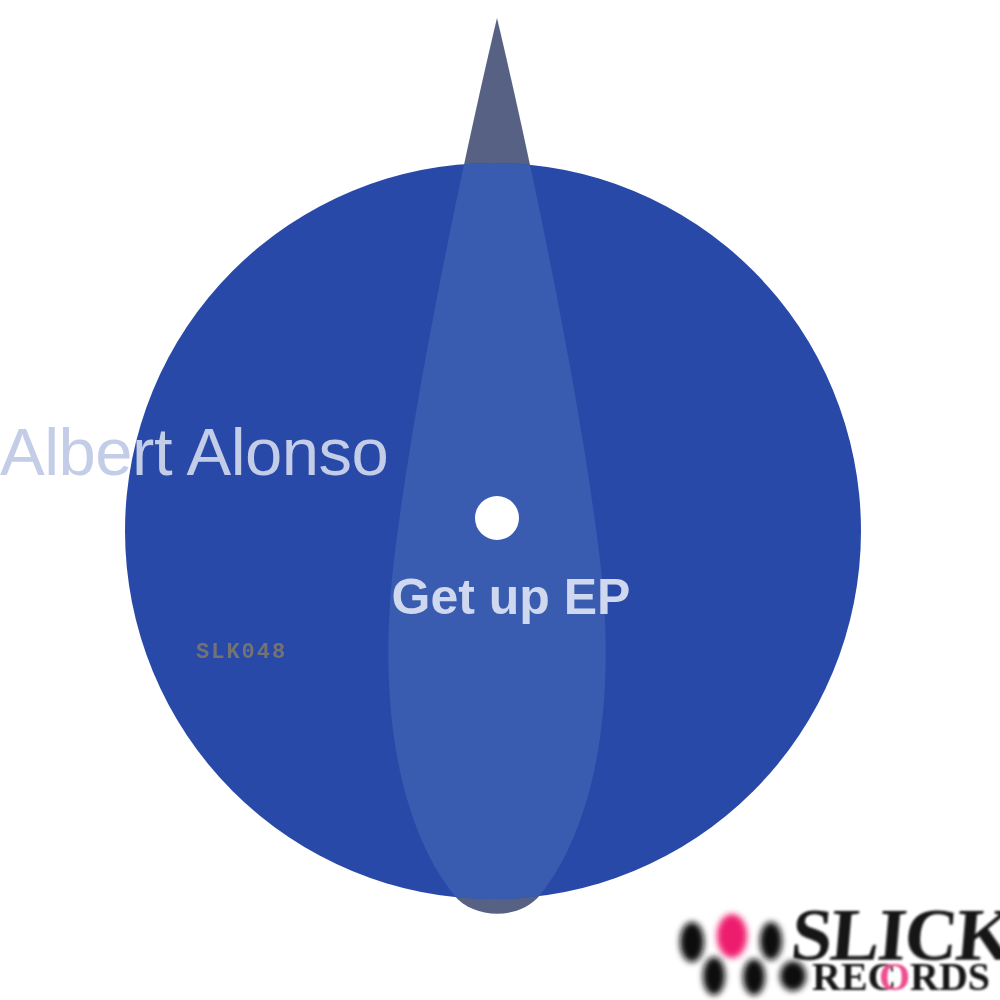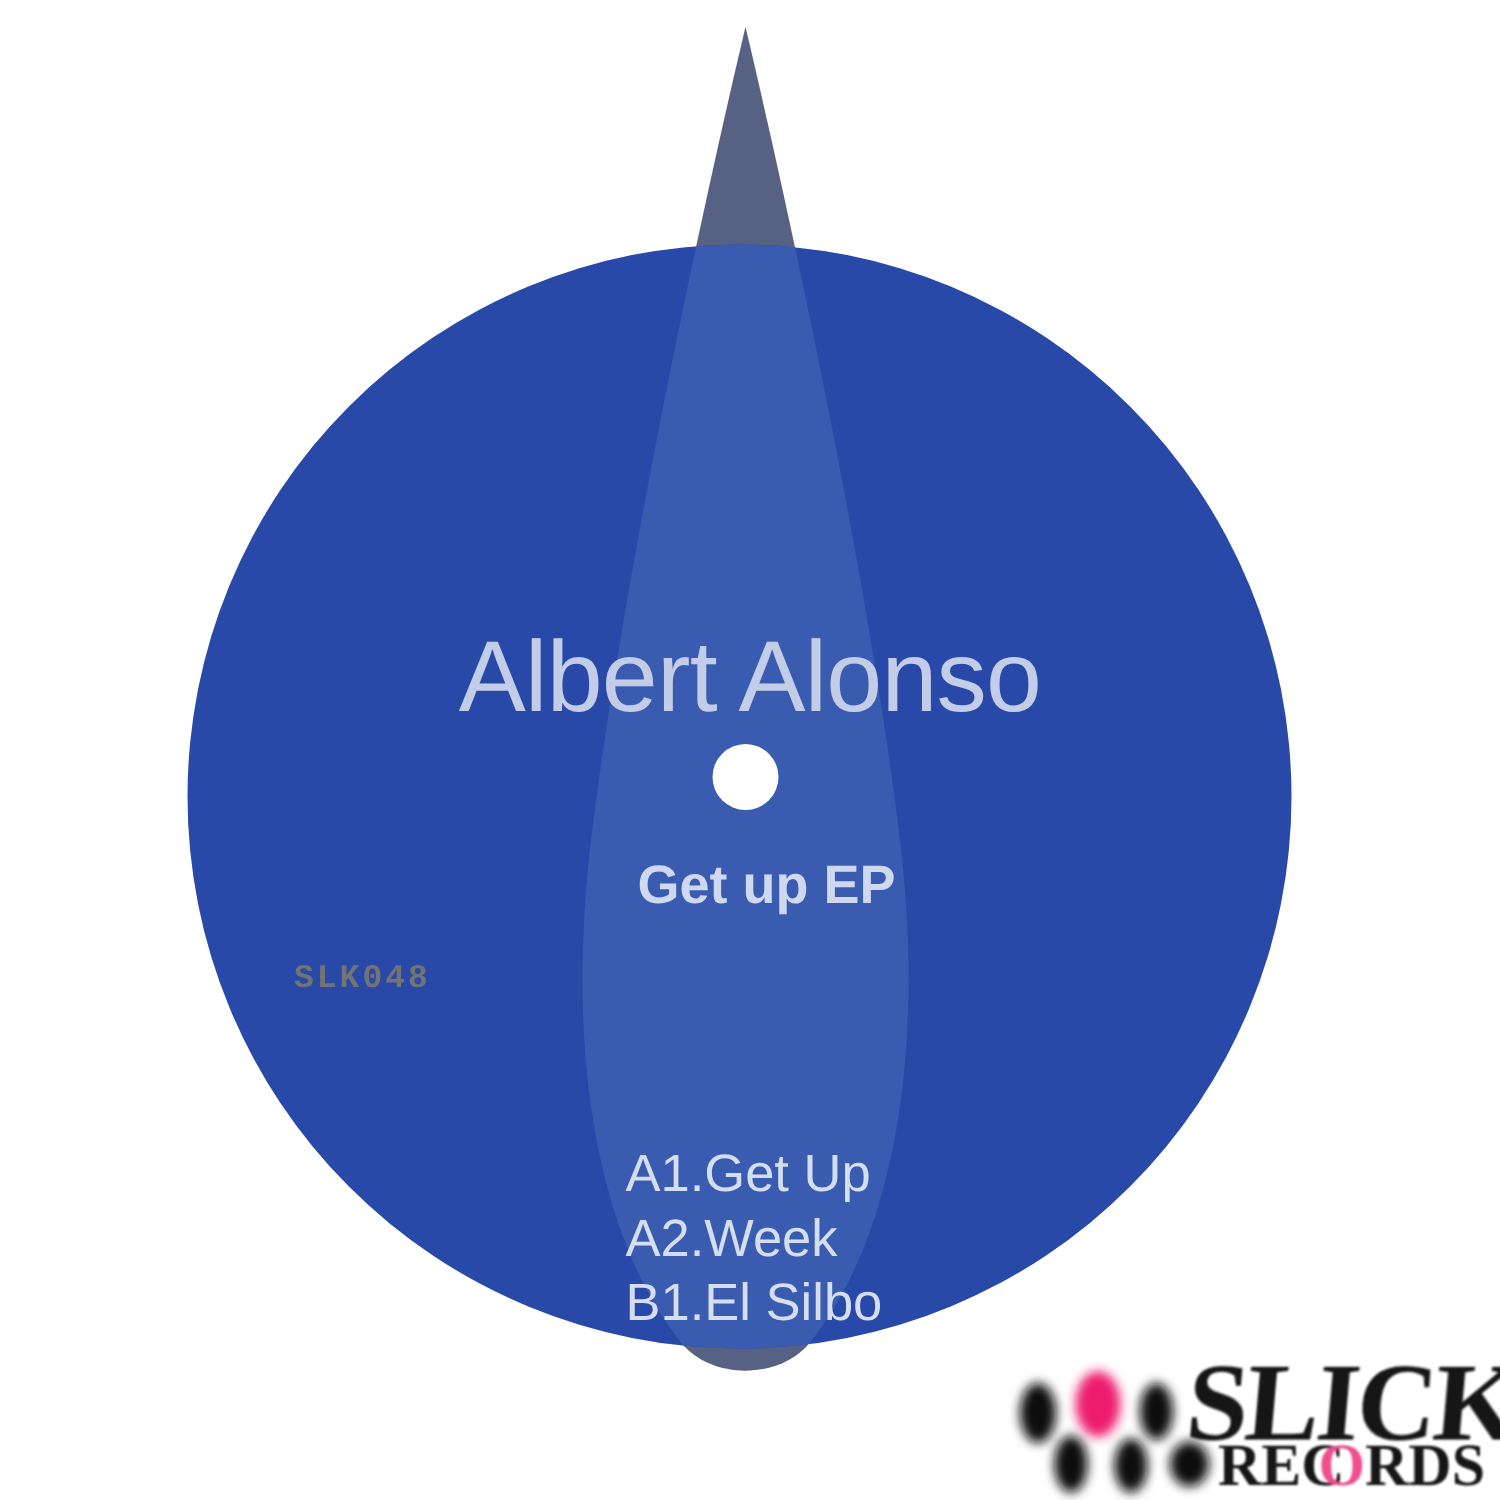--- a/index.html
+++ b/index.html
@@ -30,32 +30,31 @@
     color: #c7d1ea;
     font-family: "Liberation Sans", sans-serif;
     white-space: nowrap;
     line-height: 1;
     -webkit-font-smoothing: antialiased;
   }
   #artist-name {
     left: 0;
     right: 0;
     top: 418px;
-    text-align: center;
     font-size: 67px;
     font-weight: 400;
     letter-spacing: -0.5px;
     color: #c3cde8;
   }
   #release-title {
     left: 0;
     right: 0;
     top: 572px;
     text-align: center;
-    font-size: 36px;
+    font-size: 50px;
     font-weight: 700;
     color: #cfd8ee;
     letter-spacing: 0px;
     padding-left: 22px;
   }
   #catalog-number {
     left: 196px;
     top: 642px;
     font-family: "Liberation Mono", monospace;
     font-size: 22px;
@@ -116,25 +115,20 @@
 
     <circle cx="497" cy="518" r="22" fill="#ffffff"></circle>
   </svg>
 
   <div class="txt" id="artist-name">Albert Alonso</div>
 
   <div class="txt" id="release-title">Get up EP</div>
 
   <div class="txt" id="catalog-number">SLK048</div>
 
-  <div class="txt" id="tracklist">
-    <span class="track">A1.Get Up</span>
-    <span class="track">A2.Week</span>
-    <span class="track">B1.El Silbo</span>
-  </div>
 
   <svg id="label-logo" viewBox="0 0 336 116" xmlns="http://www.w3.org/2000/svg">
     <defs>
       <filter id="soft-blur" x="-60%" y="-60%" width="220%" height="220%">
         <feGaussianBlur stdDeviation="3.4"></feGaussianBlur>
       </filter>
       <filter id="micro-blur" x="-30%" y="-30%" width="160%" height="160%">
         <feGaussianBlur stdDeviation="0.85"></feGaussianBlur>
       </filter>
     </defs>

